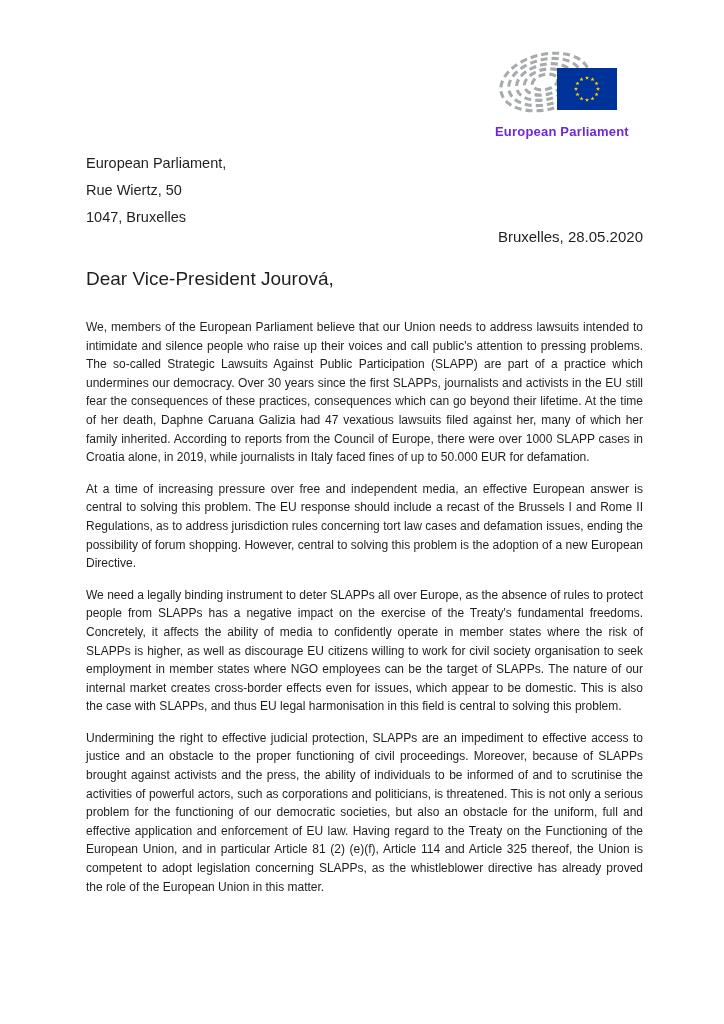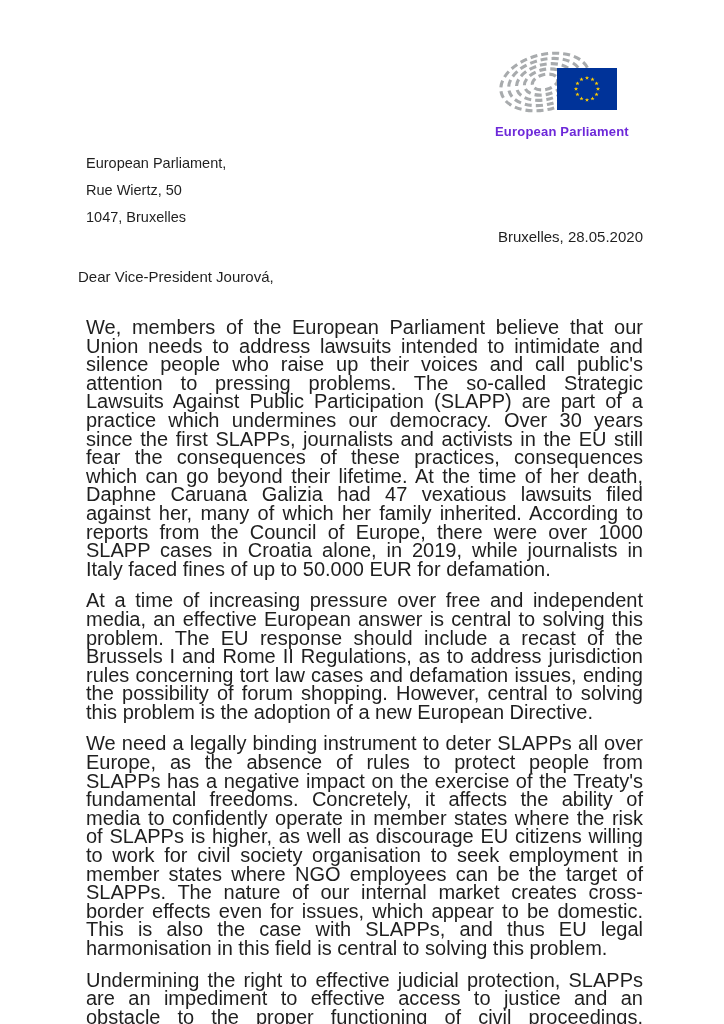--- a/index.html
+++ b/index.html
@@ -42,32 +42,32 @@
     position: absolute;
     top: 228px;
     left: 86px;
     width: 557px;
     text-align: right;
     font-size: 15px;
   }
   .salutation {
     position: absolute;
     top: 268px;
-    left: 78px;
-    font-size: 15px;
+    left: 86px;
+    font-size: 19px;
   }
   .body-text {
     position: absolute;
     top: 318px;
     left: 86px;
     width: 557px;
   }
   .body-text p {
     margin: 0 0 13px 0;
-    font-size: 20px;
+    font-size: 12px;
     line-height: 18.6px;
     text-align: justify;
     text-justify: inter-word;
   }
 </style>
 </head>
 <body>
 
 <div class="page">
 

